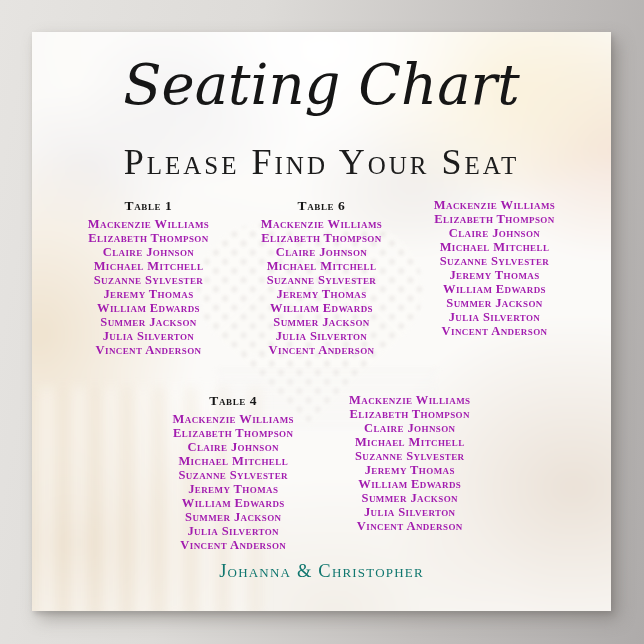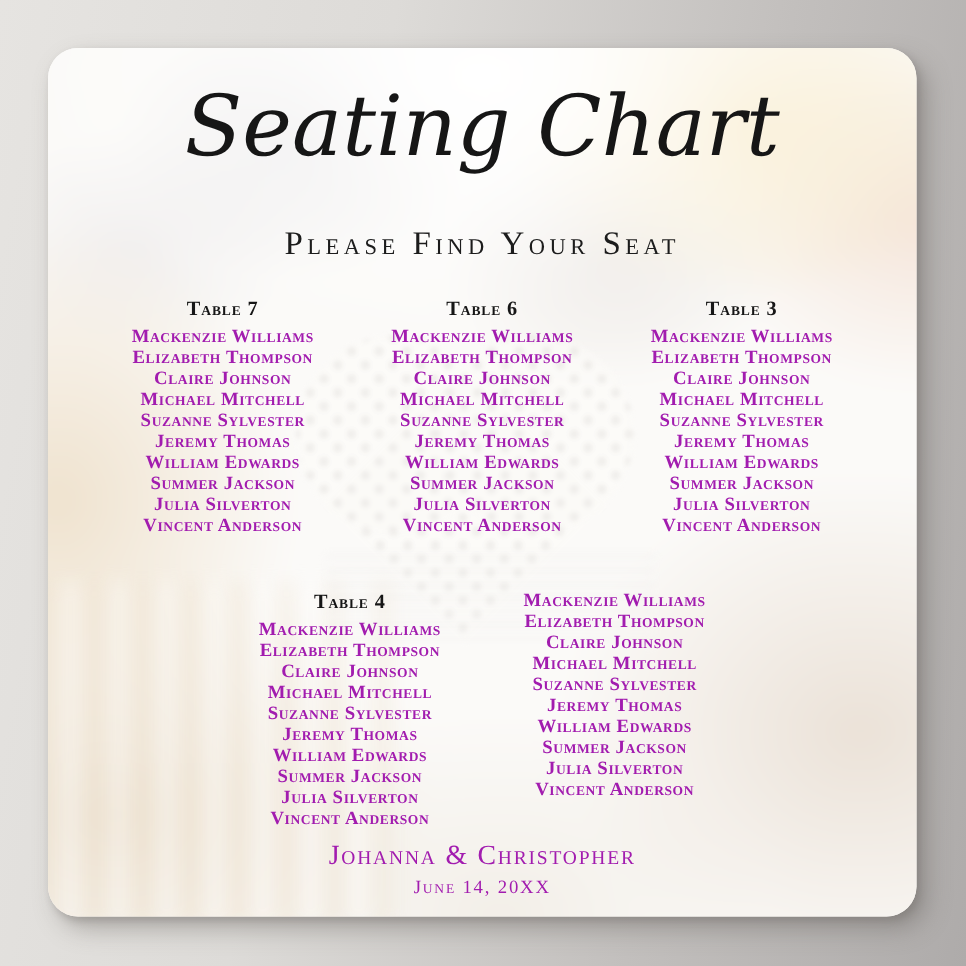--- a/index.html
+++ b/index.html
@@ -12,21 +12,20 @@
     position: relative;
     width: 644px; height: 644px;
     background: linear-gradient(100deg, #e6e4e1 0%, #dddbd8 35%, #c2bfbd 70%, #aeabaa 100%);
   }
   .poster {
     position: absolute; left: 32px; top: 32px;
     width: 579px; height: 579px;
     background: #fbfaf8;
     box-shadow: 7px 8px 16px rgba(99,94,90,0.40), 2px 3px 5px rgba(99,94,90,0.25);
     overflow: hidden;
-    border-radius: 20px;
   }
   
   .photo {
     position: absolute; inset: -18px;
     filter: blur(7px);
     background-color: #fbfaf8;
     background-image:
       radial-gradient(420px 240px at 50% 6%,  #ffffff 0%, rgba(255,255,255,0) 75%),
       radial-gradient(240px 170px at 79% 11%, rgba(247,233,197,0.95) 0%, rgba(247,233,197,0) 70%),
       radial-gradient(210px 160px at 98% 22%, rgba(244,226,214,0.85) 0%, rgba(244,226,214,0) 70%),
@@ -72,38 +71,38 @@
   .title {
     position: absolute; top: 20px; left: 0; right: 0;
     font-family: "DejaVu Serif", serif;
     font-style: italic; font-weight: 400;
     font-size: 56px; line-height: 66px;
     color: #161616;
   }
   .subtitle {
     position: absolute; top: 114px; left: 0; right: 0;
     font-variant: small-caps;
-    font-size: 22px; line-height: 32px; letter-spacing: 3px;
+    font-size: 36px; line-height: 32px; letter-spacing: 3px;
     color: #1c1c1c;
   }
   .row { position: absolute; display: flex; }
   .row1 { top: 166px; left: 30px; width: 519px; }
   .row2 { top: 361px; left: 113px; width: 353px; justify-content: center; }
   .table-group { flex: 1 1 0; }
   .table-title {
     font-variant: small-caps; font-weight: bold;
     font-size: 13.5px; line-height: 16px; letter-spacing: 0.6px;
     margin-bottom: 3px; color: #161616;
   }
   .guest-name {
     font-variant: small-caps; font-weight: bold;
     font-size: 12.5px; line-height: 14px; letter-spacing: 0.4px;
     color: #a21caf; white-space: nowrap;
   }
-  .footer { position: absolute; top: 528px; left: 0; right: 0; color: #a21caf; }
+  .footer { position: absolute; top: 528px; left: 0; right: 0; color: #0f766e; }
   .couple {
     font-variant: small-caps;
     font-size: 18.5px; line-height: 22px; letter-spacing: 1.2px;
   }
   .date {
     font-variant: small-caps;
     font-size: 12.5px; line-height: 15px; letter-spacing: 1.2px; margin-top: 2px;
   }
 </style>
 </head>
@@ -117,21 +116,21 @@
     <div class="heart"></div>
     <div class="ripples"></div>
 
     <div class="content">
 
       <div class="title">Seating Chart</div>
       <div class="subtitle">Please Find Your Seat</div>
 
       <div class="row row1">
         <div class="table-group">
-          <div class="table-title">Table 7</div>
+          <div class="table-title">Table 1</div>
           <div class="guest-list">
               <div class="guest-name">Mackenzie Williams</div>
               <div class="guest-name">Elizabeth Thompson</div>
               <div class="guest-name">Claire Johnson</div>
               <div class="guest-name">Michael Mitchell</div>
               <div class="guest-name">Suzanne Sylvester</div>
               <div class="guest-name">Jeremy Thomas</div>
               <div class="guest-name">William Edwards</div>
               <div class="guest-name">Summer Jackson</div>
               <div class="guest-name">Julia Silverton</div>
@@ -147,21 +146,20 @@
               <div class="guest-name">Michael Mitchell</div>
               <div class="guest-name">Suzanne Sylvester</div>
               <div class="guest-name">Jeremy Thomas</div>
               <div class="guest-name">William Edwards</div>
               <div class="guest-name">Summer Jackson</div>
               <div class="guest-name">Julia Silverton</div>
               <div class="guest-name">Vincent Anderson</div>
             </div>
         </div>
         <div class="table-group">
-          <div class="table-title">Table 3</div>
           <div class="guest-list">
               <div class="guest-name">Mackenzie Williams</div>
               <div class="guest-name">Elizabeth Thompson</div>
               <div class="guest-name">Claire Johnson</div>
               <div class="guest-name">Michael Mitchell</div>
               <div class="guest-name">Suzanne Sylvester</div>
               <div class="guest-name">Jeremy Thomas</div>
               <div class="guest-name">William Edwards</div>
               <div class="guest-name">Summer Jackson</div>
               <div class="guest-name">Julia Silverton</div>
@@ -197,18 +195,17 @@
               <div class="guest-name">William Edwards</div>
               <div class="guest-name">Summer Jackson</div>
               <div class="guest-name">Julia Silverton</div>
               <div class="guest-name">Vincent Anderson</div>
             </div>
         </div>
       </div>
 
       <div class="footer">
         <div class="couple">Johanna &amp; Christopher</div>
-        <div class="date">June 14, 20XX</div>
       </div>
 
     </div>
   </div>
 </div>
 
 </body></html>

